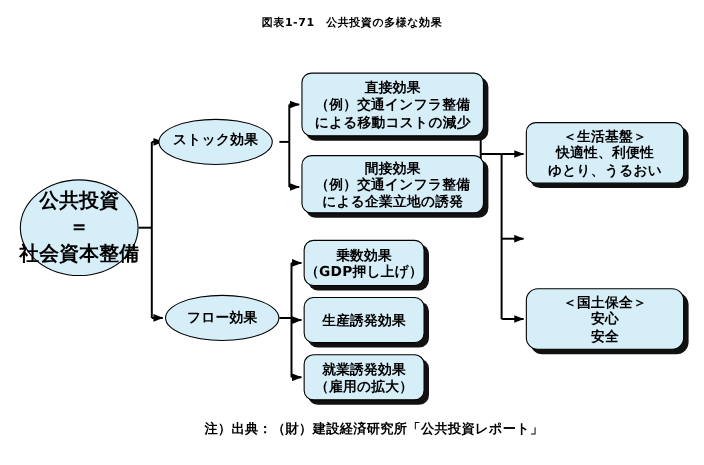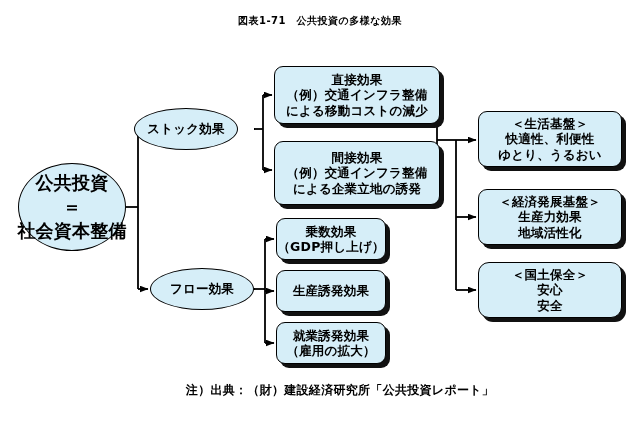--- a/index.html
+++ b/index.html
@@ -75,25 +75,25 @@
   .ellipse {
     border-radius: 50%;
   }
   .big-ellipse {
     border-radius: 50%;
     font-size: 18px;
     line-height: 1.35;
   }
   
   #node-public-investment { left: 18px;  top: 163px; width: 108px; height: 88px; }
-  #node-stock-effect      { left: 134px; top: 108px; width: 104px; height: 42px; }
+  #node-stock-effect      { left: 144px; top: 108px; width: 104px; height: 42px; font-family: Liberation Mono, monospace; }
   #node-flow-effect       { left: 150px; top: 268px; width: 104px; height: 42px; }
 
   #node-direct-effect     { left: 274px; top: 66px;  width: 166px; height: 58px; }
-  #node-indirect-effect   { left: 274px; top: 141px; width: 166px; height: 64px; justify-content: center; }
+  #node-indirect-effect   { left: 274px; top: 141px; width: 166px; height: 53px; justify-content: center; }
 
   #node-multiplier-effect { left: 276px; top: 218px; width: 110px; height: 42px; }
   #node-production-effect { left: 276px; top: 270px; width: 110px; height: 42px; }
   #node-employment-effect { left: 276px; top: 322px; width: 110px; height: 42px; }
 
   #node-living-base       { left: 478px; top: 111px; width: 144px; height: 56px; }
   #node-economic-base     { left: 478px; top: 189px; width: 144px; height: 56px; }
   #node-land-conservation { left: 478px; top: 262px; width: 144px; height: 56px; border-radius: 11px; }
 </style>
 </head>
@@ -181,25 +181,20 @@
     <span class="line">就業誘発効果</span>
     <span class="line">（雇用の拡大）</span>
   </div>
 
   <div class="node rbox" id="node-living-base">
     <span class="line">＜生活基盤＞</span>
     <span class="line">快適性、利便性</span>
     <span class="line">ゆとり、うるおい</span>
   </div>
 
-  <div class="node rbox" id="node-economic-base">
-    <span class="line">＜経済発展基盤＞</span>
-    <span class="line">生産力効果</span>
-    <span class="line">地域活性化</span>
-  </div>
 
   <div class="node rbox" id="node-land-conservation">
     <span class="line">＜国土保全＞</span>
     <span class="line">安心</span>
     <span class="line">安全</span>
   </div>
 
   <div id="figure-note">注）出典：（財）建設経済研究所「公共投資レポート」</div>
 
 </div>

